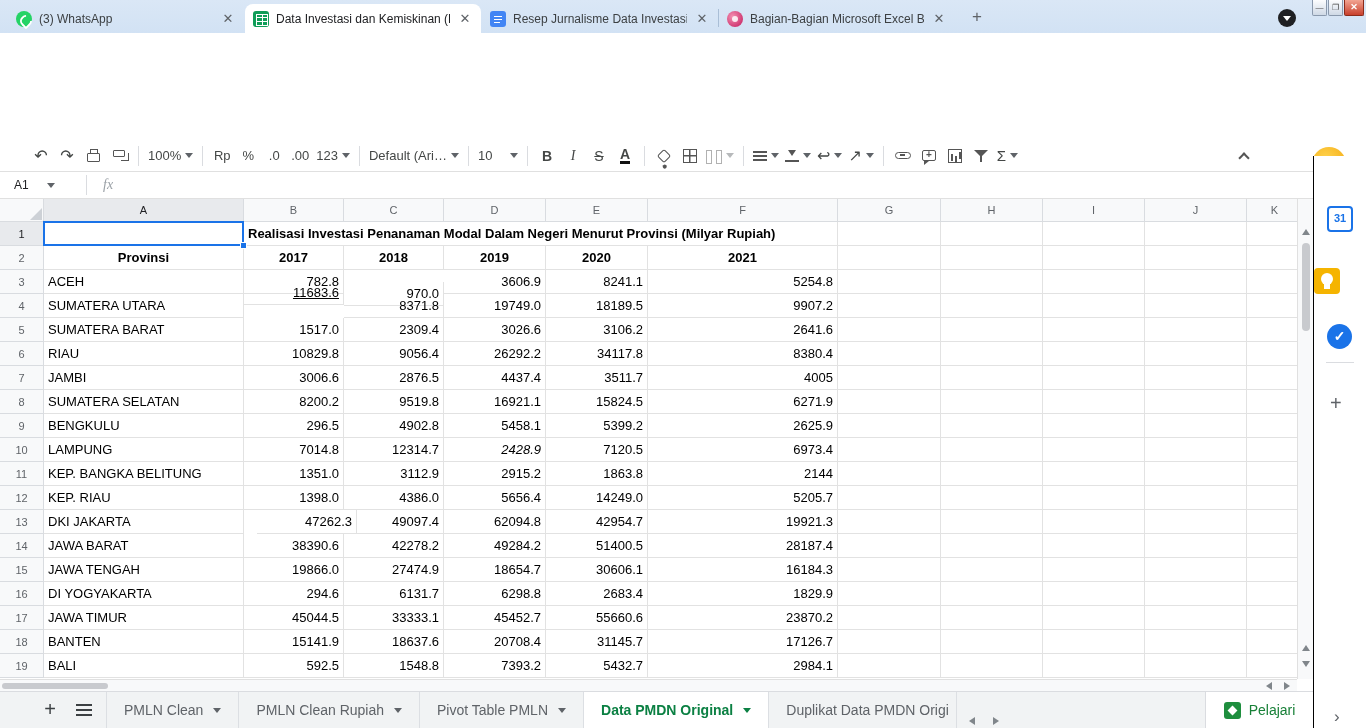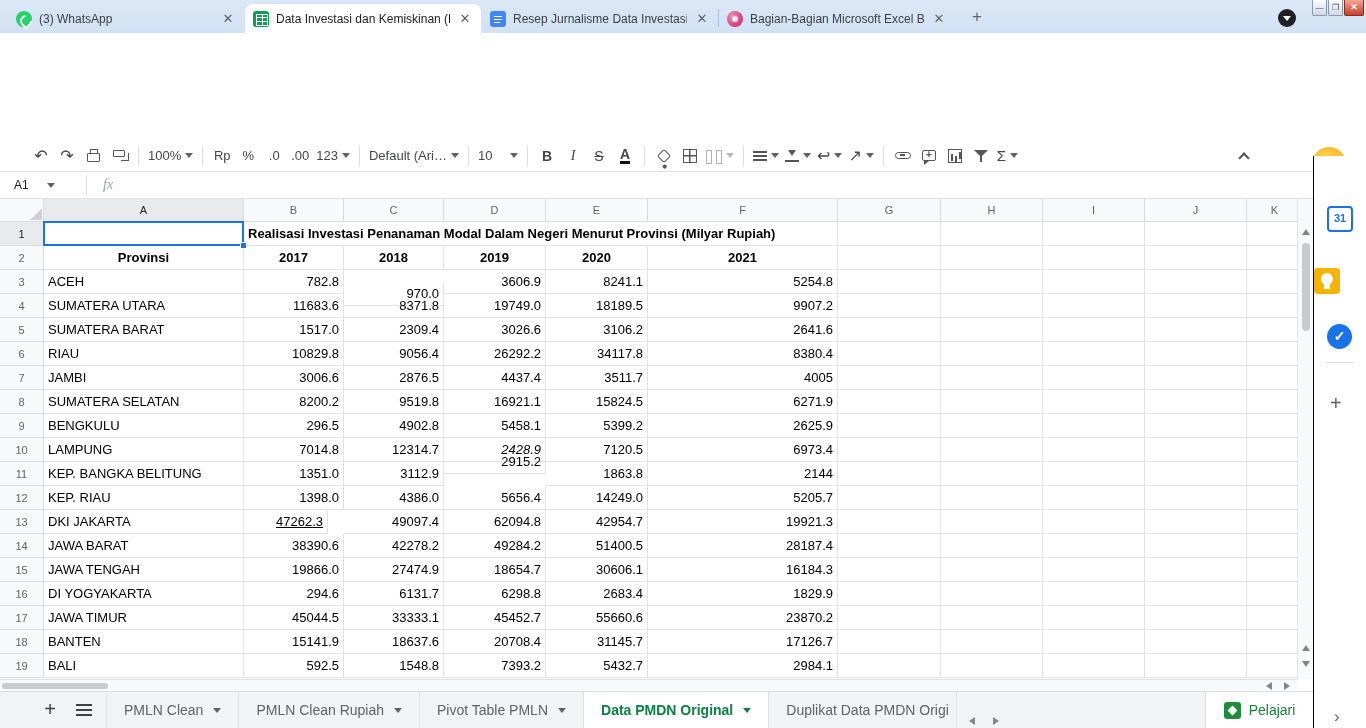--- a/index.html
+++ b/index.html
@@ -456,21 +456,21 @@
     <div class="gc num" style="left: 444px; top: 71px; width: 102px; height: 24px;">3606.9</div>
     <div class="gc num" style="left: 546px; top: 71px; width: 102px; height: 24px;">8241.1</div>
     <div class="gc num" style="left: 648px; top: 71px; width: 190px; height: 24px;">5254.8</div>
     <div class="gc" style="left: 838px; top: 71px; width: 103px; height: 24px;"></div>
     <div class="gc" style="left: 941px; top: 71px; width: 102px; height: 24px;"></div>
     <div class="gc" style="left: 1043px; top: 71px; width: 102px; height: 24px;"></div>
     <div class="gc" style="left: 1145px; top: 71px; width: 102px; height: 24px;"></div>
     <div class="gc" style="left: 1247px; top: 71px; width: 56px; height: 24px;"></div>
     <div class="hc" style="left: 0px; top: 95px; width: 44px; height: 24px; line-height: 24px;">4</div>
     <div class="gc" style="left: 44px; top: 95px; width: 200px; height: 24px;">SUMATERA UTARA</div>
-    <div class="gc num" style="left: 244px; top: 95px; width: 100px; height: 24px;">11683.6</div>
+    <div class="gc num" style="left: 244px; top: 82px; width: 100px; height: 24px; text-decoration: underline;">11683.6</div>
     <div class="gc num" style="left: 344px; top: 95px; width: 100px; height: 24px;">8371.8</div>
     <div class="gc num" style="left: 444px; top: 95px; width: 102px; height: 24px;">19749.0</div>
     <div class="gc num" style="left: 546px; top: 95px; width: 102px; height: 24px;">18189.5</div>
     <div class="gc num" style="left: 648px; top: 95px; width: 190px; height: 24px;">9907.2</div>
     <div class="gc" style="left: 838px; top: 95px; width: 103px; height: 24px;"></div>
     <div class="gc" style="left: 941px; top: 95px; width: 102px; height: 24px;"></div>
     <div class="gc" style="left: 1043px; top: 95px; width: 102px; height: 24px;"></div>
     <div class="gc" style="left: 1145px; top: 95px; width: 102px; height: 24px;"></div>
     <div class="gc" style="left: 1247px; top: 95px; width: 56px; height: 24px;"></div>
     <div class="hc" style="left: 0px; top: 119px; width: 44px; height: 24px; line-height: 24px;">5</div>
@@ -542,21 +542,21 @@
     <div class="gc num" style="left: 648px; top: 239px; width: 190px; height: 24px;">6973.4</div>
     <div class="gc" style="left: 838px; top: 239px; width: 103px; height: 24px;"></div>
     <div class="gc" style="left: 941px; top: 239px; width: 102px; height: 24px;"></div>
     <div class="gc" style="left: 1043px; top: 239px; width: 102px; height: 24px;"></div>
     <div class="gc" style="left: 1145px; top: 239px; width: 102px; height: 24px;"></div>
     <div class="gc" style="left: 1247px; top: 239px; width: 56px; height: 24px;"></div>
     <div class="hc" style="left: 0px; top: 263px; width: 44px; height: 24px; line-height: 24px;">11</div>
     <div class="gc" style="left: 44px; top: 263px; width: 200px; height: 24px;">KEP. BANGKA BELITUNG</div>
     <div class="gc num" style="left: 244px; top: 263px; width: 100px; height: 24px;">1351.0</div>
     <div class="gc num" style="left: 344px; top: 263px; width: 100px; height: 24px;">3112.9</div>
-    <div class="gc num" style="left: 444px; top: 251px; width: 102px; height: 24px;">2915.2</div>
+    <div class="gc num" style="left: 444px; top: 263px; width: 102px; height: 24px;">2915.2</div>
     <div class="gc num" style="left: 546px; top: 263px; width: 102px; height: 24px;">1863.8</div>
     <div class="gc num" style="left: 648px; top: 263px; width: 190px; height: 24px;">2144</div>
     <div class="gc" style="left: 838px; top: 263px; width: 103px; height: 24px;"></div>
     <div class="gc" style="left: 941px; top: 263px; width: 102px; height: 24px;"></div>
     <div class="gc" style="left: 1043px; top: 263px; width: 102px; height: 24px;"></div>
     <div class="gc" style="left: 1145px; top: 263px; width: 102px; height: 24px;"></div>
     <div class="gc" style="left: 1247px; top: 263px; width: 56px; height: 24px;"></div>
     <div class="hc" style="left: 0px; top: 287px; width: 44px; height: 24px; line-height: 24px;">12</div>
     <div class="gc" style="left: 44px; top: 287px; width: 200px; height: 24px;">KEP. RIAU</div>
     <div class="gc num" style="left: 244px; top: 287px; width: 100px; height: 24px;">1398.0</div>
@@ -564,21 +564,21 @@
     <div class="gc num" style="left: 444px; top: 287px; width: 102px; height: 24px;">5656.4</div>
     <div class="gc num" style="left: 546px; top: 287px; width: 102px; height: 24px;">14249.0</div>
     <div class="gc num" style="left: 648px; top: 287px; width: 190px; height: 24px;">5205.7</div>
     <div class="gc" style="left: 838px; top: 287px; width: 103px; height: 24px;"></div>
     <div class="gc" style="left: 941px; top: 287px; width: 102px; height: 24px;"></div>
     <div class="gc" style="left: 1043px; top: 287px; width: 102px; height: 24px;"></div>
     <div class="gc" style="left: 1145px; top: 287px; width: 102px; height: 24px;"></div>
     <div class="gc" style="left: 1247px; top: 287px; width: 56px; height: 24px;"></div>
     <div class="hc" style="left: 0px; top: 311px; width: 44px; height: 24px; line-height: 24px;">13</div>
     <div class="gc" style="left: 44px; top: 311px; width: 200px; height: 24px;">DKI JAKARTA</div>
-    <div class="gc num" style="left: 228px; top: 311px; width: 100px; height: 24px; text-decoration: underline;">47262.3</div>
+    <div class="gc num" style="left: 257px; top: 311px; width: 100px; height: 24px;">47262.3</div>
     <div class="gc num" style="left: 344px; top: 311px; width: 100px; height: 24px;">49097.4</div>
     <div class="gc num" style="left: 444px; top: 311px; width: 102px; height: 24px;">62094.8</div>
     <div class="gc num" style="left: 546px; top: 311px; width: 102px; height: 24px;">42954.7</div>
     <div class="gc num" style="left: 648px; top: 311px; width: 190px; height: 24px;">19921.3</div>
     <div class="gc" style="left: 838px; top: 311px; width: 103px; height: 24px;"></div>
     <div class="gc" style="left: 941px; top: 311px; width: 102px; height: 24px;"></div>
     <div class="gc" style="left: 1043px; top: 311px; width: 102px; height: 24px;"></div>
     <div class="gc" style="left: 1145px; top: 311px; width: 102px; height: 24px;"></div>
     <div class="gc" style="left: 1247px; top: 311px; width: 56px; height: 24px;"></div>
     <div class="hc" style="left: 0px; top: 335px; width: 44px; height: 24px; line-height: 24px;">14</div>

